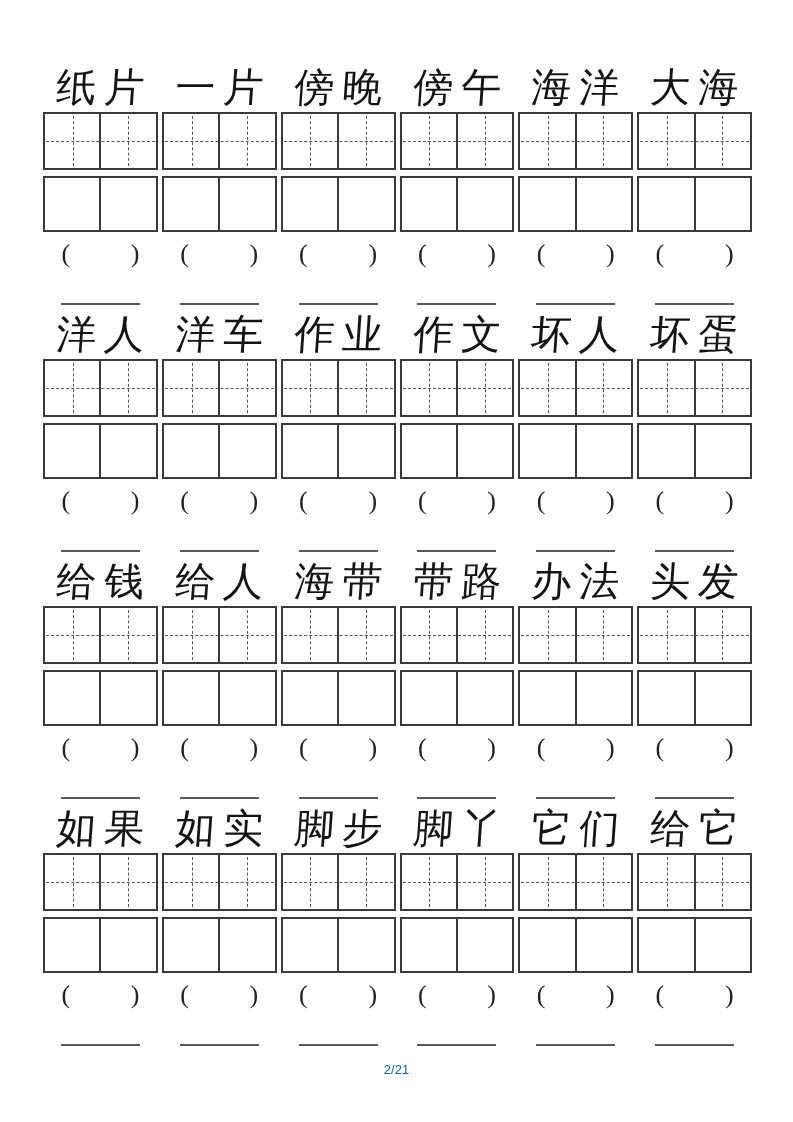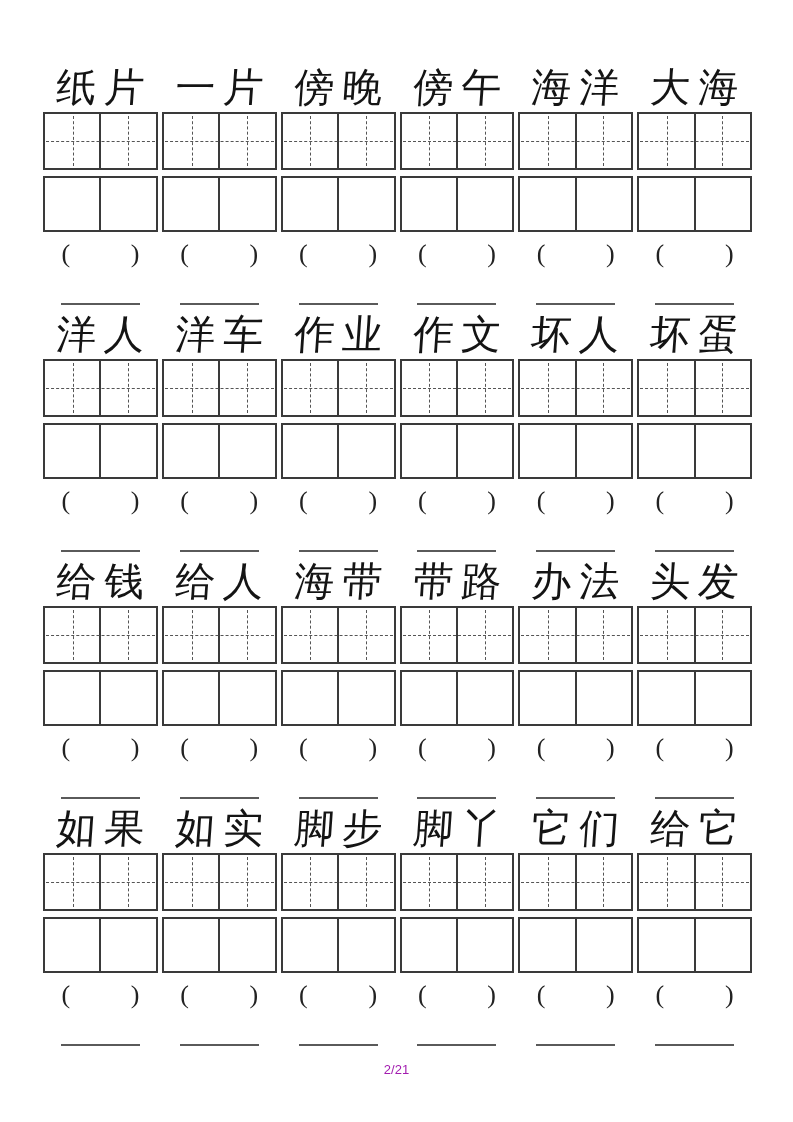--- a/index.html
+++ b/index.html
@@ -81,21 +81,21 @@
     width:79px;height:2px;
     margin:0 auto;
     background:var(--underline-color);
   }
   
   .footer{
     margin-top:16px;
     text-align:center;
     font-family:"Liberation Sans",sans-serif;
     font-size:13px;
-    color:#a21caf;
+    color:#0369a1;
   }
 </style>
 </head>
 <body>
 
 <div class="page">
   <div class="content" id="sections-root">
       <div class="section">
         <div class="row words-row">
           <div class="word">纸片</div>

